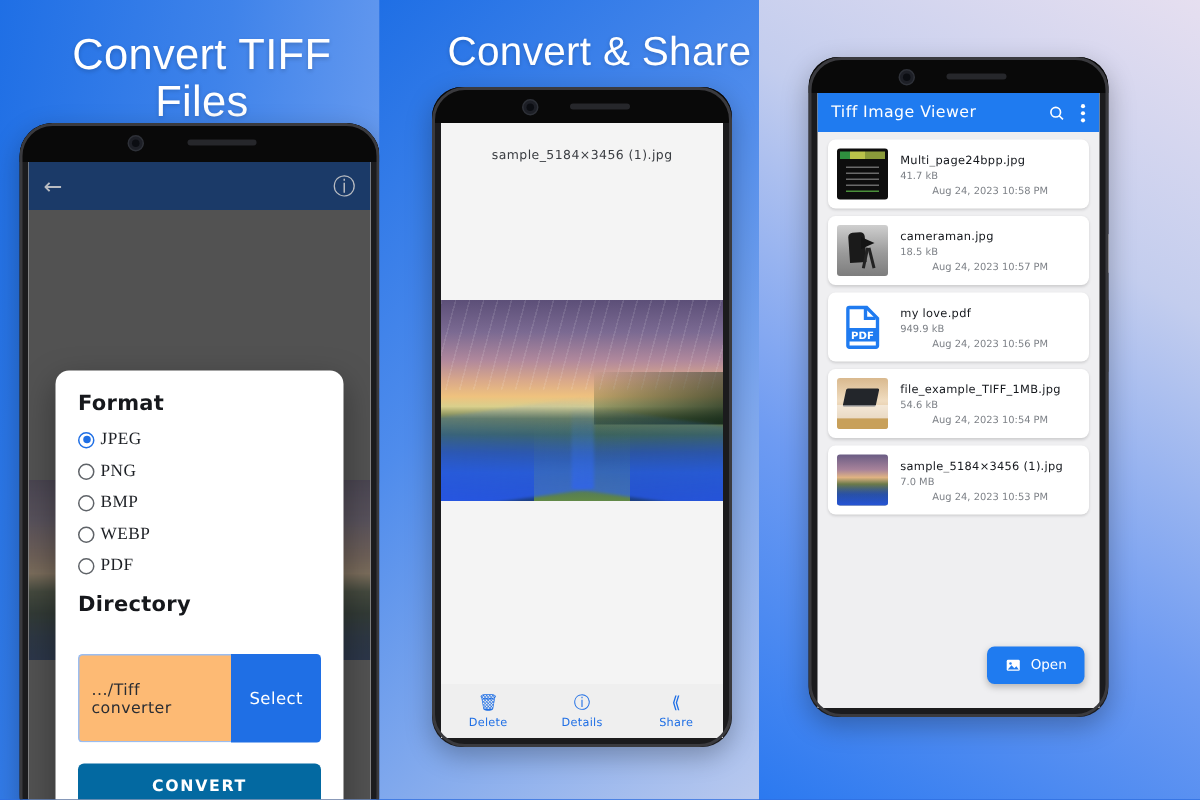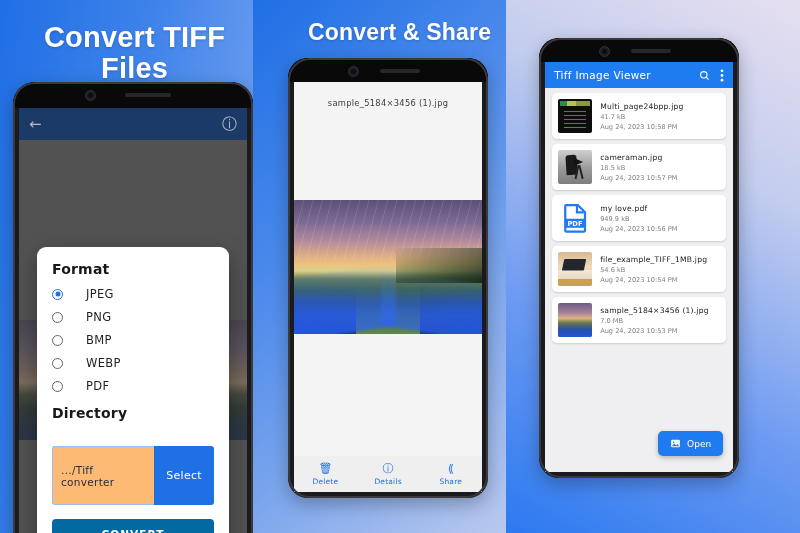--- a/index.html
+++ b/index.html
@@ -11,27 +11,27 @@
   .stage{position:relative;width:800px;height:533px;display:flex;}
 
   
   .panel{position:relative;height:533px;overflow:hidden;}
   .panel.p1{width:267px;background:linear-gradient(100deg,#1f6fe5 0%,#3f83ea 45%,#7ea8f2 100%);}
   .panel.p2{width:267px;background:linear-gradient(135deg,#1f6fe5 0%,#4f8cec 40%,#b9c9ee 100%);}
   .panel.p3{width:310px;background:linear-gradient(210deg,#e6dff0 0%,#c3cdee 30%,#6e9bf2 65%,#2b79f0 100%);}
 
   .headline{
     position:absolute;left:16px;right:0;text-align:center;
-    color:#ffffff;font-weight:700;letter-spacing:.2px;
+    color:#ffffff;font-weight:400;letter-spacing:.2px;
     font-family:"Liberation Sans",sans-serif;
     text-shadow:0 1px 3px rgba(0,0,0,.18);
     line-height:1.06;
   }
   .p1 .headline{top:22px;font-size:29px;}
-  .p2 .headline{top:20px;font-size:23px;margin-left:24px;}
+  .p2 .headline{top:20px;font-size:27px;margin-left:24px;}
 
   
   .phone{
     position:absolute;background:#1b1b1d;
     border-radius:22px;
     box-shadow:0 6px 18px rgba(0,0,0,.28);
     overflow:hidden;
   }
   .phone .bezel{position:absolute;inset:0;border-radius:22px;border:2px solid #3a3a3e;pointer-events:none;}
   .notchbar{position:absolute;left:0;right:0;top:0;height:26px;background:#090909;}
@@ -53,21 +53,21 @@
 
   
   .dialog{
     position:absolute;left:18px;right:18px;top:139px;
     background:#ffffff;border-radius:9px;padding:14px 15px 15px 15px;
     box-shadow:0 8px 22px rgba(0,0,0,.35);
     font-family:"DejaVu Sans",sans-serif;
   }
   .dlg-title{font-size:14px;font-weight:700;color:#16181c;margin:0 0 10px 0;letter-spacing:.2px;}
   .dlg-title.second{margin-top:12px;margin-bottom:25px;}
-  .radio-row{display:flex;align-items:center;gap:23px;margin-bottom:9px;}
+  .radio-row{display:flex;align-items:center;gap:4px;margin-bottom:9px;font-family:Liberation Serif, serif;}
   .radio{width:11px;height:11px;border-radius:50%;border:1.6px solid #5f6368;box-sizing:border-box;flex:0 0 auto;position:relative;}
   .radio.on{border-color:#1f6fe5;}
   .radio.on:after{content:"";position:absolute;left:50%;top:50%;transform:translate(-50%,-50%);width:5px;height:5px;border-radius:50%;background:#1f6fe5;}
   .radio-label{font-size:11.5px;color:#1d2025;letter-spacing:.3px;}
   .dirrow{display:flex;align-items:stretch;margin-bottom:14px;}
   .dirinput{
     flex:1;border:1px solid #9bbdf0;border-right:none;border-radius:3px 0 0 3px;
     padding:6px 8px;font-size:10.5px;color:#2a2d33;background:#fdba74;letter-spacing:.3px;
     display:flex;align-items:center;
   }
@@ -108,21 +108,21 @@
   .phone3 .screen{top:24px;background:#efeff1;}
   .p3bar{height:26px;background:#1f7bf0;display:flex;align-items:center;justify-content:space-between;padding:0 9px;}
   .p3title{color:#fff;font-size:10.5px;font-family:"DejaVu Sans",sans-serif;letter-spacing:.3px;}
   .p3acts{display:flex;align-items:center;gap:10px;color:#fff;}
   .filelist{padding:5px 7px;display:flex;flex-direction:column;gap:5px;}
   .filecard{background:#fff;border-radius:5px;box-shadow:0 1px 2px rgba(0,0,0,.14);padding:6px;display:flex;gap:8px;align-items:center;}
   .thumb{width:34px;height:34px;flex:0 0 auto;border-radius:2px;overflow:hidden;position:relative;background:#ddd;}
   .meta{flex:1;min-width:0;font-family:"DejaVu Sans",sans-serif;}
   .fname{font-size:7.6px;color:#15181d;white-space:nowrap;overflow:hidden;text-overflow:ellipsis;letter-spacing:.2px;}
   .fsize{font-size:6.6px;color:#7d8187;margin-top:2px;}
-  .fdate{font-size:6.6px;color:#7d8187;margin-top:2px;}
+  .fdate{font-size:6.6px;color:#7d8187;margin-top:2px;text-align:center;}
   .openbtn{position:absolute;right:10px;bottom:16px;background:#1f7bf0;color:#fff;
     border-radius:5px;padding:7px 12px;display:flex;align-items:center;gap:6px;
     font-size:9px;font-family:"DejaVu Sans",sans-serif;box-shadow:0 2px 5px rgba(0,0,0,.25);}
 
   
   .t-multi{background:#0d0d0d;}
   .t-multi .bar{position:absolute;left:2px;right:2px;top:2px;height:5px;background:linear-gradient(90deg,#2f8f3f 0 22%,#b9c24a 22% 55%,#8a9a3a 55% 100%);}
   .t-multi .ln{position:absolute;left:6px;right:6px;height:1px;background:#6a6a6a;}
   .t-cam{background:linear-gradient(#cfcfcf,#9a9a9a 55%,#7d7d7d);}
   .t-cam .fig{position:absolute;left:8px;top:5px;width:11px;height:20px;background:#1a1a1a;border-radius:3px 3px 0 0;transform:rotate(-4deg);}

